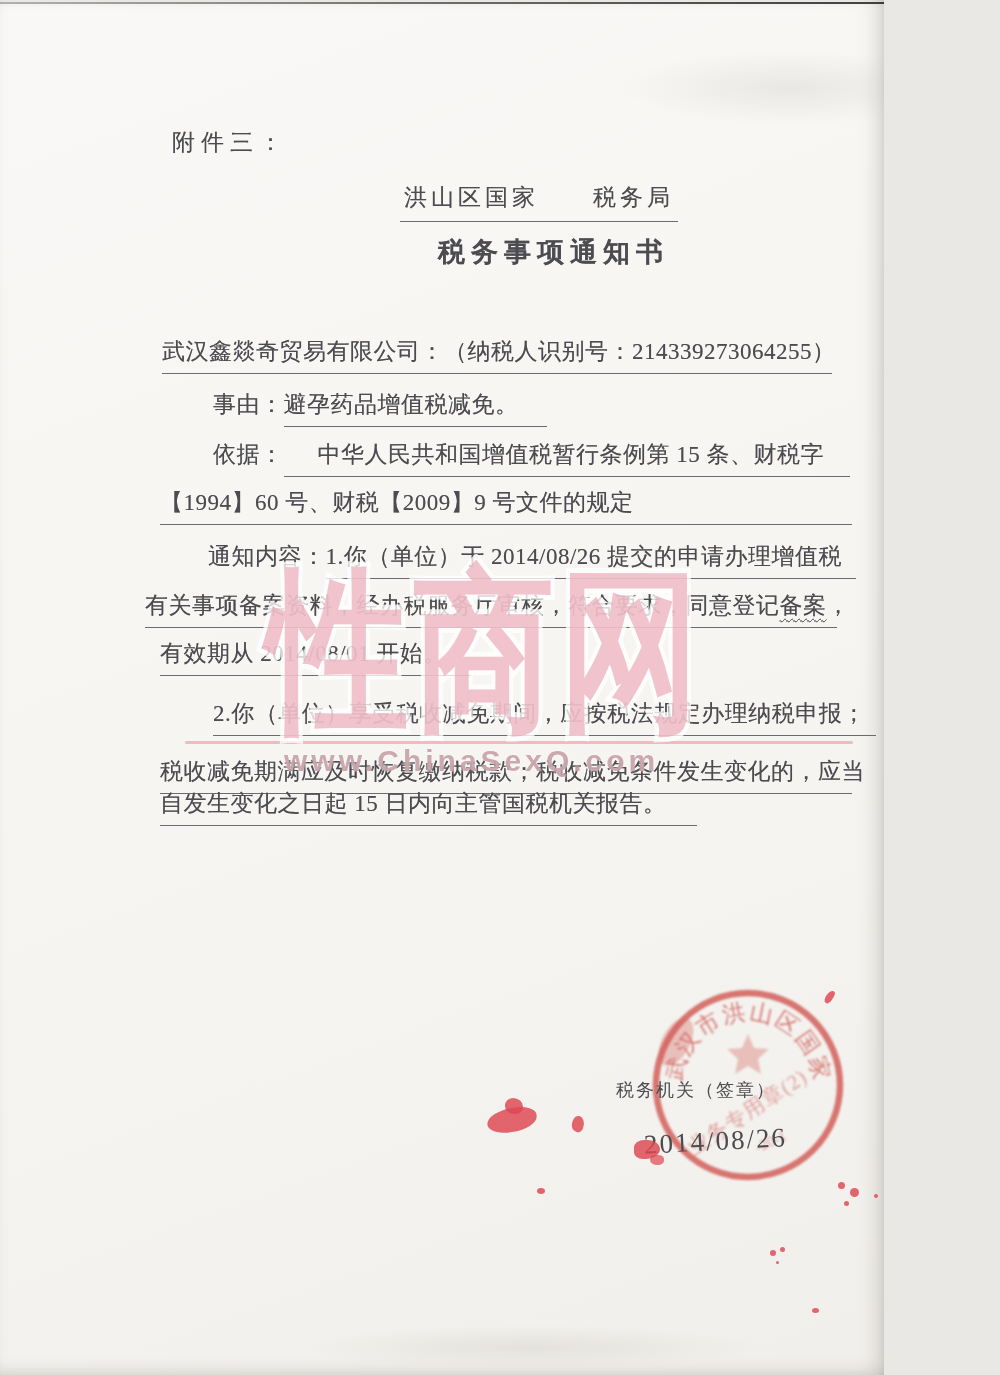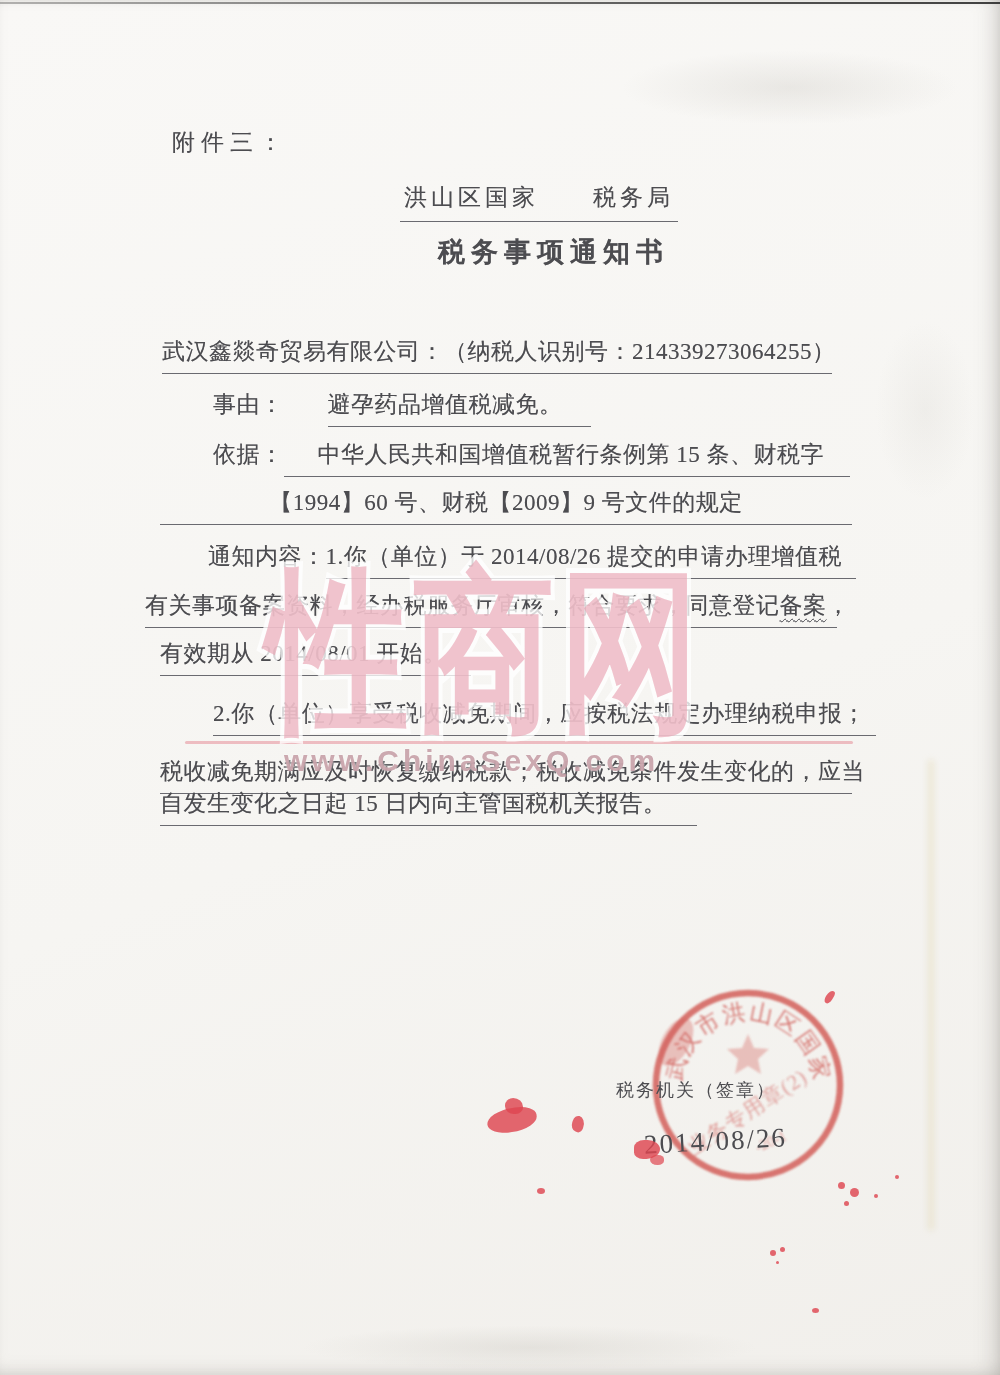--- a/index.html
+++ b/index.html
@@ -1,22 +1,22 @@
 <!DOCTYPE html>
 <html><head>
 <meta charset="utf-8">
 <style>
   html,body{margin:0;padding:0;background:#e9e8e5;}
   .page{
-    position:relative;width:1000px;height:1375px;overflow:hidden;
+    position:relative;width:884px;height:1375px;overflow:hidden;
     background:linear-gradient(160deg,#f9f8f6 0%,#f6f5f2 55%,#f1efeb 100%);
     box-shadow:inset -16px 0 24px -16px rgba(120,115,108,.45),
                inset 0 -12px 20px -14px rgba(120,115,108,.35),
                inset 0 6px 10px -8px rgba(120,115,108,.30);
-    font-family:"Liberation Serif","DejaVu Serif",serif;color:#4c4c50;text-align:center;
+    font-family:"Liberation Serif","DejaVu Serif",serif;color:#4c4c50;
   }
   .topline{position:absolute;top:2px;left:0;width:100%;height:2px;
     background:linear-gradient(90deg,rgba(100,100,100,.45),rgba(60,60,60,.7) 45%,rgba(40,40,40,.8) 78%,rgba(35,35,35,.85));}
   .sm{position:absolute;pointer-events:none;}
   .line{position:absolute;font-size:23px;letter-spacing:.5px;white-space:nowrap;
     text-shadow:0 0 .6px rgba(70,70,75,.5);}
   .u{display:inline-block;border-bottom:1.6px solid #6a6a70;padding-bottom:6px;vertical-align:baseline;}
   .wavy{text-decoration-line:underline;text-decoration-style:wavy;
     text-decoration-color:#5a5a60;text-decoration-thickness:1.4px;text-underline-offset:5px;}
   .redline{position:absolute;left:185px;top:741px;width:668px;height:3px;
@@ -57,21 +57,21 @@
 
   <div class="line" style="left:400px;top:182px;">
     <span class="u" style="padding:0 4px 8px 4px;letter-spacing:4px;">洪山区国家　　税务局</span>
   </div>
 
   <div class="line" style="left:162px;top:336px;">
     <span class="u" style="width:670px;">武汉鑫燚奇贸易有限公司：（纳税人识别号：214339273064255）</span>
   </div>
 
   <div class="line" style="left:213px;top:389px;">
-    <span>事由：</span><span class="u" style="padding-right:28px;margin-left:44px;">避孕药品增值税减免。</span>
+    <span>事由：</span><span class="u" style="padding-right:28px;">避孕药品增值税减免。</span>
   </div>
 
   <div class="line" style="left:213px;top:439px;">
     <span>依据：</span><span class="u" style="padding-left:34px;padding-right:26px;font-family:Liberation Serif, serif;">中华人民共和国增值税暂行条例第 15 条、财税字</span>
   </div>
   <div class="line" style="left:160px;top:487px;">
     <span class="u" style="width:692px;">【1994】60 号、财税【2009】9 号文件的规定</span>
   </div>
 
   <div class="line" style="left:208px;top:541px;">

